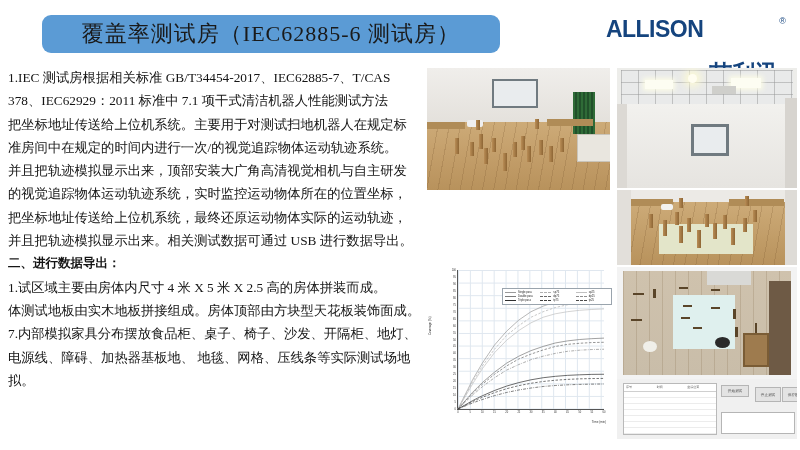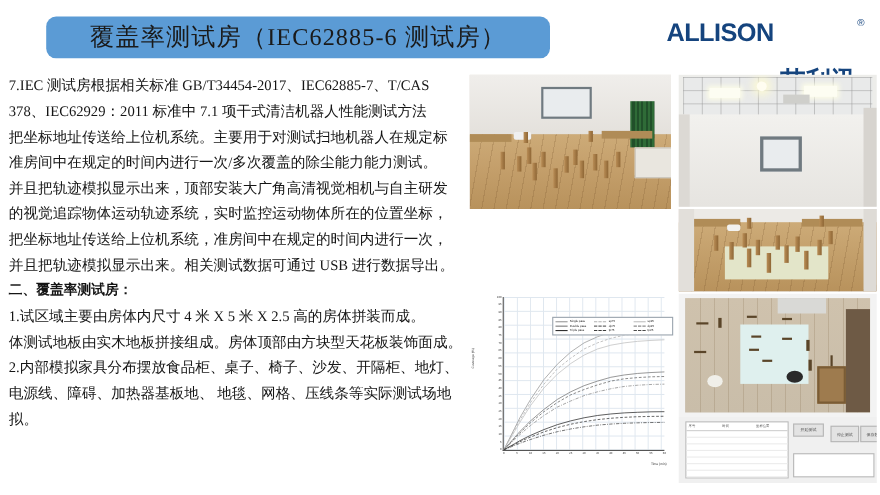--- a/index.html
+++ b/index.html
@@ -120,32 +120,32 @@
   <span id="title-text">覆盖率测试房（IEC62885-6 测试房）</span>
 </div>
 
 <div id="logo">
   <span id="logo-en">ALLISON</span>
   <span id="logo-cn">艾利讯</span>
   <span id="logo-reg">®</span>
 </div>
 
 <div id="body-text">
-    <p>7.IEC 测试房根据相关标准 GB/T34454-2017、IEC62885-7、T/CAS</p>
+    <p>1.IEC 测试房根据相关标准 GB/T34454-2017、IEC62885-7、T/CAS</p>
     <p>378、IEC62929：2011 标准中 7.1 项干式清洁机器人性能测试方法</p>
     <p>把坐标地址传送给上位机系统。主要用于对测试扫地机器人在规定标</p>
-    <p>准房间中在规定的时间内进行一次/多次覆盖的除尘能力能力测试。</p>
+    <p>准房间中在规定的时间内进行一次/的视觉追踪物体运动轨迹系统。</p>
     <p>并且把轨迹模拟显示出来，顶部安装大广角高清视觉相机与自主研发</p>
     <p>的视觉追踪物体运动轨迹系统，实时监控运动物体所在的位置坐标，</p>
-    <p>把坐标地址传送给上位机系统，准房间中在规定的时间内进行一次，</p>
+    <p>把坐标地址传送给上位机系统，最终还原运动物体实际的运动轨迹，</p>
     <p>并且把轨迹模拟显示出来。相关测试数据可通过 USB 进行数据导出。</p>
-    <p class="h">二、覆盖率测试房：</p>
+    <p class="h">二、进行数据导出：</p>
     <p>1.试区域主要由房体内尺寸 4 米 X 5 米 X 2.5 高的房体拼装而成。</p>
     <p>体测试地板由实木地板拼接组成。房体顶部由方块型天花板装饰面成。</p>
-    <p>2.内部模拟家具分布摆放食品柜、桌子、椅子、沙发、开隔柜、地灯、</p>
+    <p>7.内部模拟家具分布摆放食品柜、桌子、椅子、沙发、开隔柜、地灯、</p>
     <p>电源线、障碍、加热器基板地、 地毯、网格、压线条等实际测试场地</p>
     <p>拟。</p>
   </div>
 
 <div class="photo" id="photo-room-posts">
   <div class="wall"></div>
   <div class="floor"></div>
   <div class="floorlines"></div>
   <div class="wallpanel" style="left:65px;top:11px;width:42px;height:25px;"></div>
   <div class="curtain" style="left:146px;top:24px;width:22px;height:42px;"></div>

